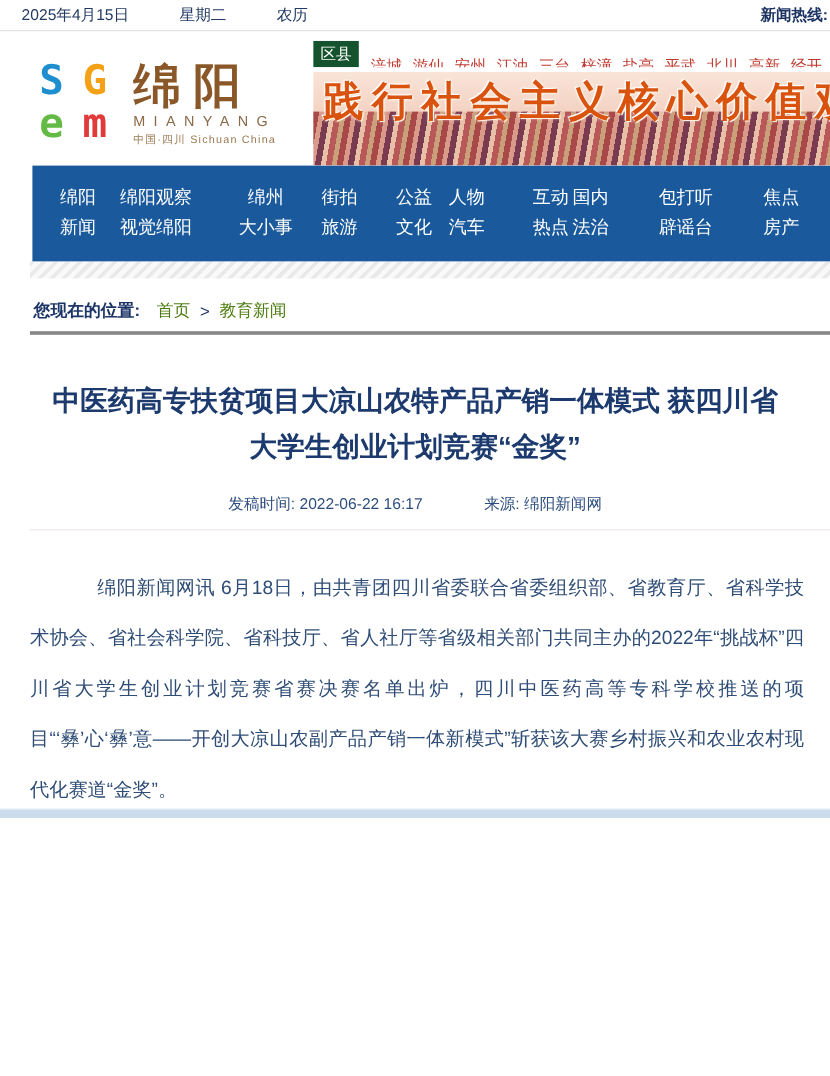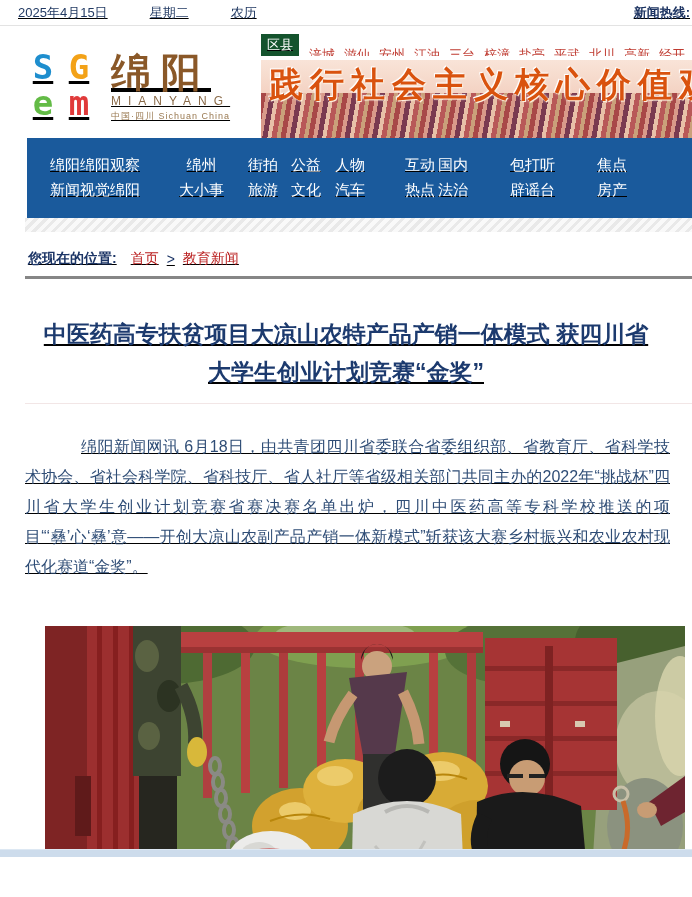--- a/index.html
+++ b/index.html
@@ -1,18 +1,18 @@
 <!DOCTYPE html>
 <html><head>
 <meta charset="utf-8">
 <style>
   * { margin:0; padding:0; box-sizing:border-box; }
   html,body { background:#ffffff; }
   body { font-family:"Liberation Sans", sans-serif; }
-  #page { position:relative; width:692px; height:857px; overflow:hidden; background:#fff;text-decoration:underline; }
+  #page { position:relative; width:692px; height:682px; overflow:hidden; background:#fff; }
 
   
   .topbar { height:26px; border-bottom:1px solid #e3e3e3; display:flex; align-items:center;
             padding:0 2px 0 18px; font-size:13px; color:#223a63; }
   .topbar .sp { margin-right:42px; }
   .topbar .hotline { margin-left:auto; font-weight:bold; color:#1d3462; }
 
   
   .header { height:112px; display:flex; padding:8px 0 0 25px; }
   .logo { display:flex; align-items:center; width:232px; flex:0 0 232px; }
@@ -41,31 +41,31 @@
   
   .nav { margin-left:27px; height:80px; background:#1a5a9c; display:flex; padding-top:14px; color:#fff; }
   .nav-item { text-align:center; font-size:15px; line-height:25px; cursor:pointer; white-space:nowrap; }
   .nav-item div { pointer-events:none; }
   .stripes { margin-left:25px; height:14px;
     background:repeating-linear-gradient(135deg,#e9e9e9 0 3px,#f9f9f9 3px 7px); }
 
   
   .breadcrumb { margin:18px 0 0 28px; font-size:14px; color:#1c3566; display:flex; align-items:center; }
   .breadcrumb .lbl { font-weight:bold; margin-right:14px; }
-  .breadcrumb a { color:#b91c1c; text-decoration:none; }
+  .breadcrumb a { color:#4d7c0f; text-decoration:none; }
   .breadcrumb .sep { margin:0 8px; color:#1c3566; }
   .rule { margin:8px 0 0 25px; height:3px; background:#868686; }
 
   
   .title { margin:36px auto 0 auto; max-width:625px; text-align:center; font-size:23px; font-weight:bold;
            color:#1c3a6e; line-height:38px; }
   .meta { margin-top:20px; text-align:center; font-size:13px; color:#2e4e7e; }
   .meta .gap { display:inline-block; width:44px; }
   .meta-divider { margin:12px 0 0 25px; border-top:1px solid #f2e6e6; }
-  .body-text { margin:28px 25px 0 25px; width:645px; font-size:16px; color:#2f4d76; line-height:30px;
+  .body-text { margin:28px 25px 0 25px; width:645px; font-size:16px; color:#2f4d76; line-height:42px;
                text-align:justify; text-indent:56px; }
 
   
   .photo { margin:44px 0 0 45px; width:640px; height:278px; overflow:hidden; background:#6b8446; }
   .bottom-strip { position:absolute; left:0; right:0; bottom:0; height:8px; background:#cddcec;
                   border-top:1px solid #dde8f3; }
 </style>
 </head>
 <body>
 
@@ -114,33 +114,33 @@
         <div class="banner-slogan">践行社会主义核心价值观</div>
       </div>
     </div>
   </div>
 
   <div class="nav">
     <div class="nav-item" style="margin-left:23px">
       <div>绵阳</div>
         <div>新闻</div>
     </div>
-    <div class="nav-item" style="">
+    <div class="nav-item" style="margin-left:20px">
       <div>绵阳观察</div>
         <div>视觉绵阳</div>
     </div>
     <div class="nav-item" style="margin-left:39px">
       <div>绵州</div>
         <div>大小事</div>
     </div>
     <div class="nav-item" style="margin-left:24px">
       <div>街拍</div>
         <div>旅游</div>
     </div>
-    <div class="nav-item" style="margin-left:13px">
+    <div class="nav-item" style="margin-left:32px">
       <div>公益</div>
         <div>文化</div>
     </div>
     <div class="nav-item" style="margin-left:14px">
       <div>人物</div>
         <div>汽车</div>
     </div>
     <div class="nav-item" style="margin-left:40px">
       <div>互动</div>
         <div>热点</div>
@@ -163,20 +163,27 @@
   <div class="breadcrumb">
     <span class="lbl">您现在的位置:</span>
     <a>首页</a>
     <span class="sep">&gt;</span>
     <a>教育新闻</a>
   </div>
   <div class="rule"></div>
 
   <h1 class="title">中医药高专扶贫项目大凉山农特产品产销一体模式 获四川省大学生创业计划竞赛“金奖”</h1>
 
+  <div class="meta">
+    <span>发稿时间:</span>
+    <span>2022-06-22 16:17</span>
+    <span class="gap"></span>
+    <span>来源:</span>
+    <span>绵阳新闻网</span>
+  </div>
   <div class="meta-divider"></div>
 
   <p class="body-text">绵阳新闻网讯 6月18日，由共青团四川省委联合省委组织部、省教育厅、省科学技术协会、省社会科学院、省科技厅、省人社厅等省级相关部门共同主办的2022年“挑战杯”四川省大学生创业计划竞赛省赛决赛名单出炉，四川中医药高等专科学校推送的项目“‘彝’心‘彝’意——开创大凉山农副产品产销一体新模式”斩获该大赛乡村振兴和农业农村现代化赛道“金奖”。</p>
 
   <div class="photo">
     <svg width="640" height="278" viewBox="0 0 640 278" xmlns="http://www.w3.org/2000/svg">
 
       <rect x="0" y="0" width="640" height="278" fill="#6b8446"></rect>
       <ellipse cx="120" cy="20" rx="90" ry="38" fill="#4e6a33"></ellipse>
       <ellipse cx="320" cy="12" rx="110" ry="30" fill="#7fa050"></ellipse>

